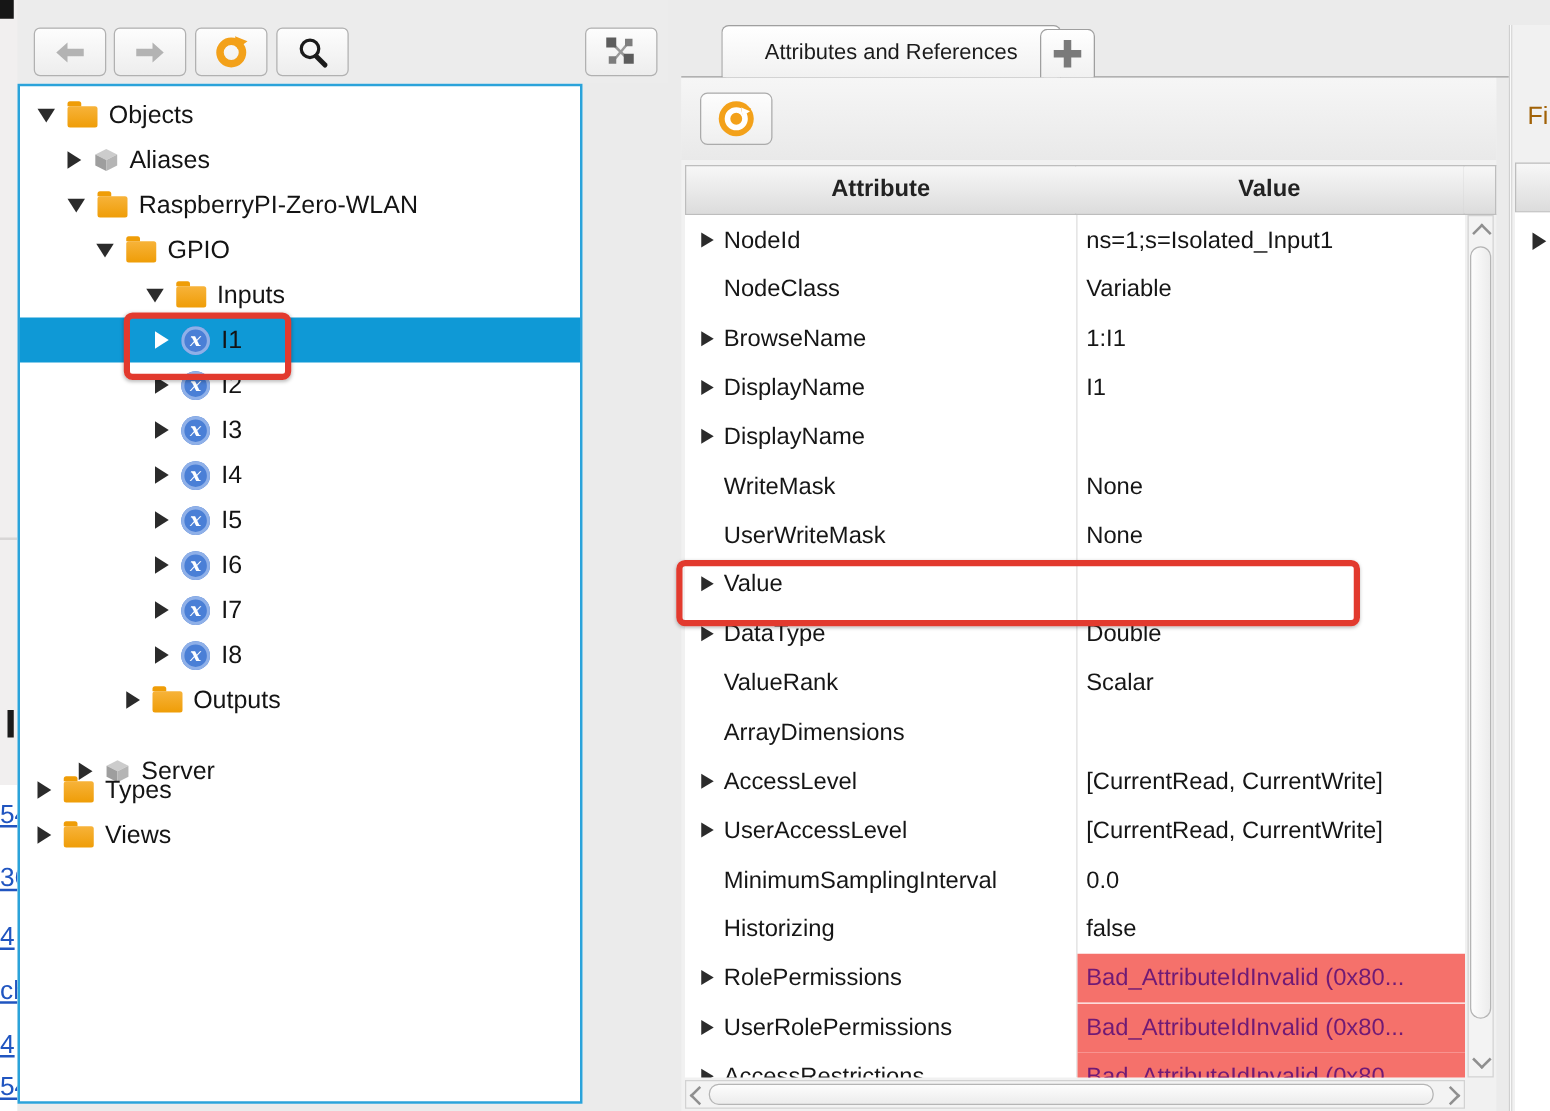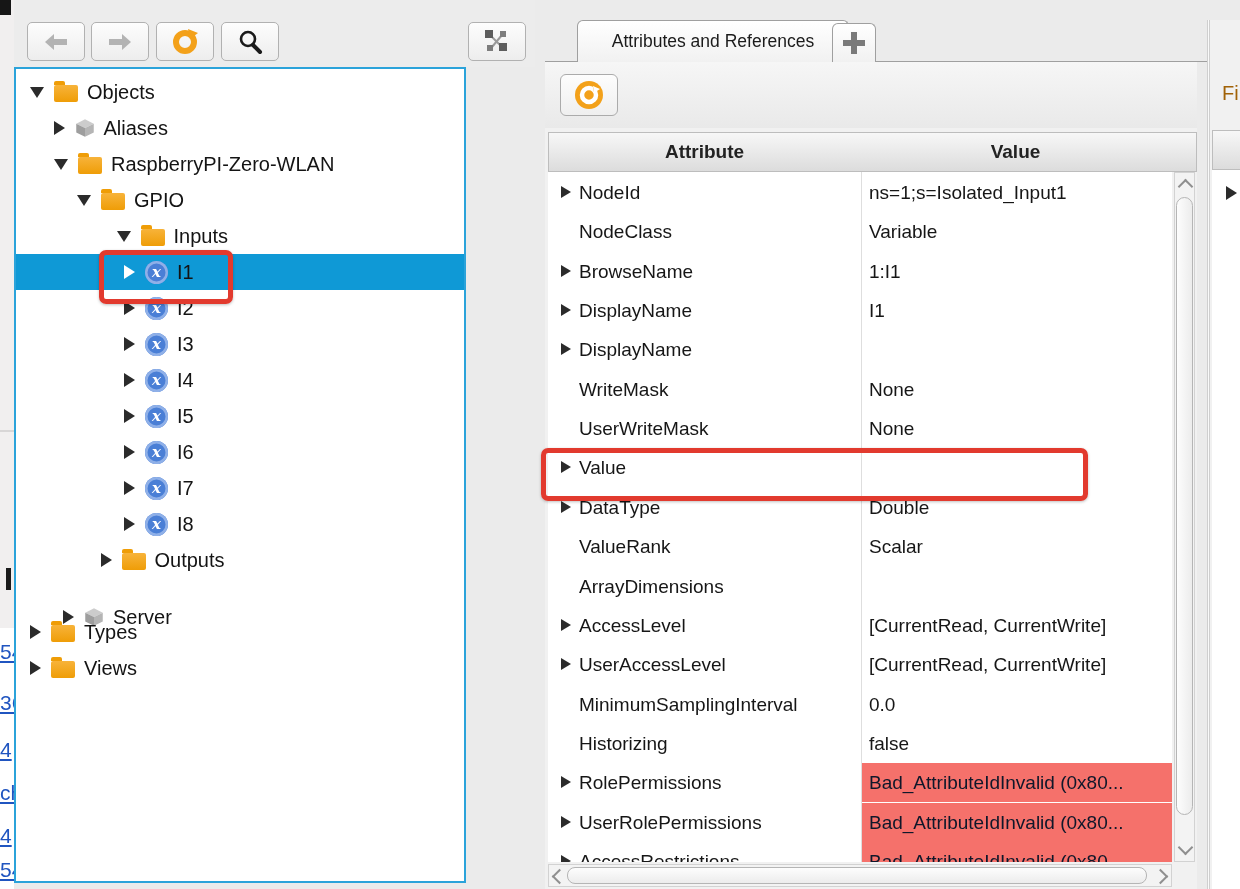--- a/index.html
+++ b/index.html
@@ -64,21 +64,21 @@
   #hdr-value{left:315px;width:312px;border-left:none;}
   #hdr-stub{left:626px;width:26px;border-left:none;}
   #attr-rows{position:absolute;left:3px;top:110px;width:624px;height:690px;background:#fff;overflow:hidden;}
   #col-divider{position:absolute;left:313px;top:0;width:1px;height:100%;background:#dedede;}
   .arow{position:absolute;left:0;width:100%;height:39px;}
   .aexp{position:absolute;left:13px;top:13px;width:0;height:0;
         border-left:10px solid #2b2b2b;border-top:6px solid transparent;border-bottom:6px solid transparent;}
   .aname{position:absolute;left:31px;top:0;height:100%;display:flex;align-items:center;font-size:19px;color:#161616;white-space:nowrap;}
   .avalue{position:absolute;left:314px;top:0;width:310px;height:100%;display:flex;align-items:center;
           padding-left:7px;box-sizing:border-box;font-size:19px;color:#161616;white-space:nowrap;overflow:hidden;}
-  .avalue.err{background:#f5716b;color:#0f172a;}
+  .avalue.err{background:#f5716b;color:#701a75;}
 
   
   .sb-track-v{position:absolute;left:629px;top:110px;width:21px;height:690px;background:#f3f3f3;border:1px solid #d2d2d2;box-sizing:border-box;}
   .sb-thumb-v{position:absolute;left:1px;top:24px;width:17px;height:618px;background:linear-gradient(90deg,#fdfdfd,#ececec);
               border:1px solid #b5b5b5;border-radius:9px;box-sizing:border-box;}
   .chev{position:absolute;width:9px;height:9px;border-left:2px solid #8f8f8f;border-bottom:2px solid #8f8f8f;}
   .chev-up{left:5px;top:8px;transform:rotate(135deg);}
   .chev-down{left:5px;bottom:8px;transform:rotate(-45deg);}
   .sb-track-h{position:absolute;left:3px;top:802px;width:624px;height:23px;background:#f3f3f3;border:1px solid #d2d2d2;box-sizing:border-box;}
   .sb-thumb-h{position:absolute;left:18px;top:2px;width:580px;height:17px;background:linear-gradient(#fdfdfd,#ececec);

